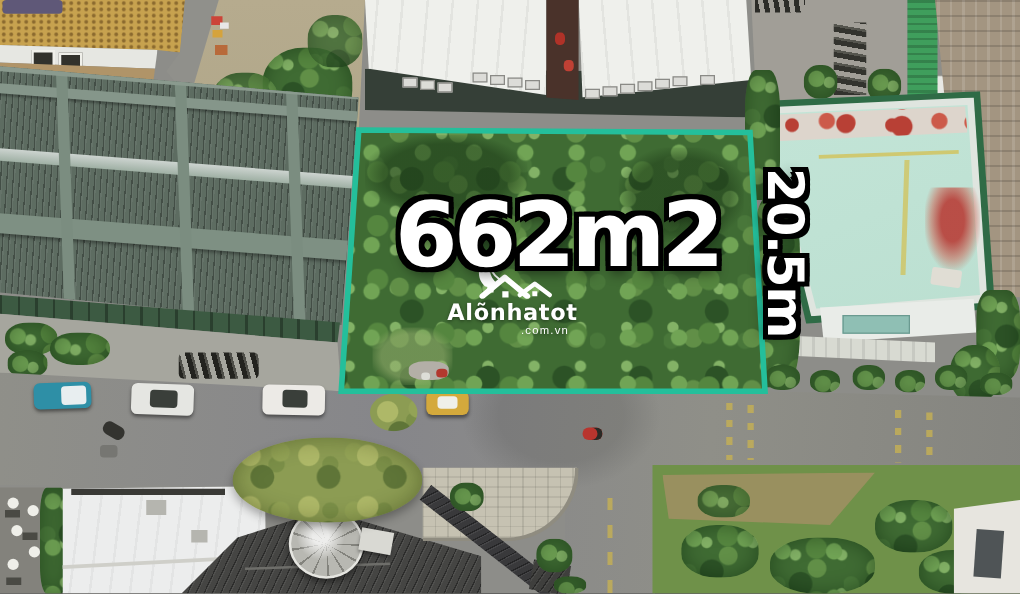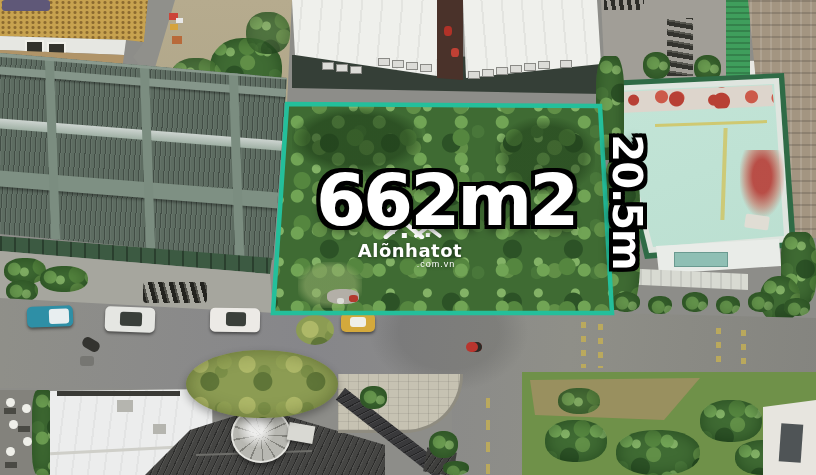--- a/index.html
+++ b/index.html
@@ -37,21 +37,21 @@
   .dash{position:absolute;background-image:repeating-linear-gradient(to bottom,#c2ae56 0 6px, rgba(0,0,0,0) 6px 14px);opacity:.85;}
   .outline-text{
     position:absolute;color:#fff;font-weight:bold;line-height:1;white-space:nowrap;
     font-family:"DejaVu Sans","Liberation Sans",sans-serif;
     text-shadow:
       -4px -4px 0 #000, 4px -4px 0 #000, -4px 4px 0 #000, 4px 4px 0 #000,
       -4px 0 0 #000, 4px 0 0 #000, 0 -4px 0 #000, 0 4px 0 #000,
       -3px -3px 0 #000, 3px -3px 0 #000, -3px 3px 0 #000, 3px 3px 0 #000,
       0 6px 9px rgba(0,0,0,.45);
   }
-  #label-area{left:316px;top:152px;width:252px;text-align:left;font-size:72px;letter-spacing:-3px;margin-top:12px;}
+  #label-area{left:316px;top:152px;width:252px;text-align:left;font-size:72px;letter-spacing:-3px;}
   #label-width{left:392px;top:262px;width:112px;text-align:center;font-size:50px;letter-spacing:-2px;}
   #label-depth{left:627px;top:202px;font-size:40px;letter-spacing:-1px;transform:translate(-50%,-50%) rotate(90deg);}
   #watermark{
     position:absolute;left:410px;top:236px;transform:translate(-50%,-50%);
     display:flex;flex-direction:column;align-items:center;color:#fff;
     text-shadow:0 1px 3px rgba(0,0,0,.45);
   }
   #watermark .brand{font-size:18px;font-weight:bold;letter-spacing:.5px;font-family:"DejaVu Sans","Liberation Sans",sans-serif;}
   #watermark .suffix{font-size:9px;margin-left:52px;margin-top:-2px;letter-spacing:1px;}
   .shingle{background-color:#454543;background-image:repeating-linear-gradient(115deg,rgba(0,0,0,.35) 0 1px,rgba(255,255,255,.06) 1px 2px,rgba(0,0,0,0) 2px 6px);}

